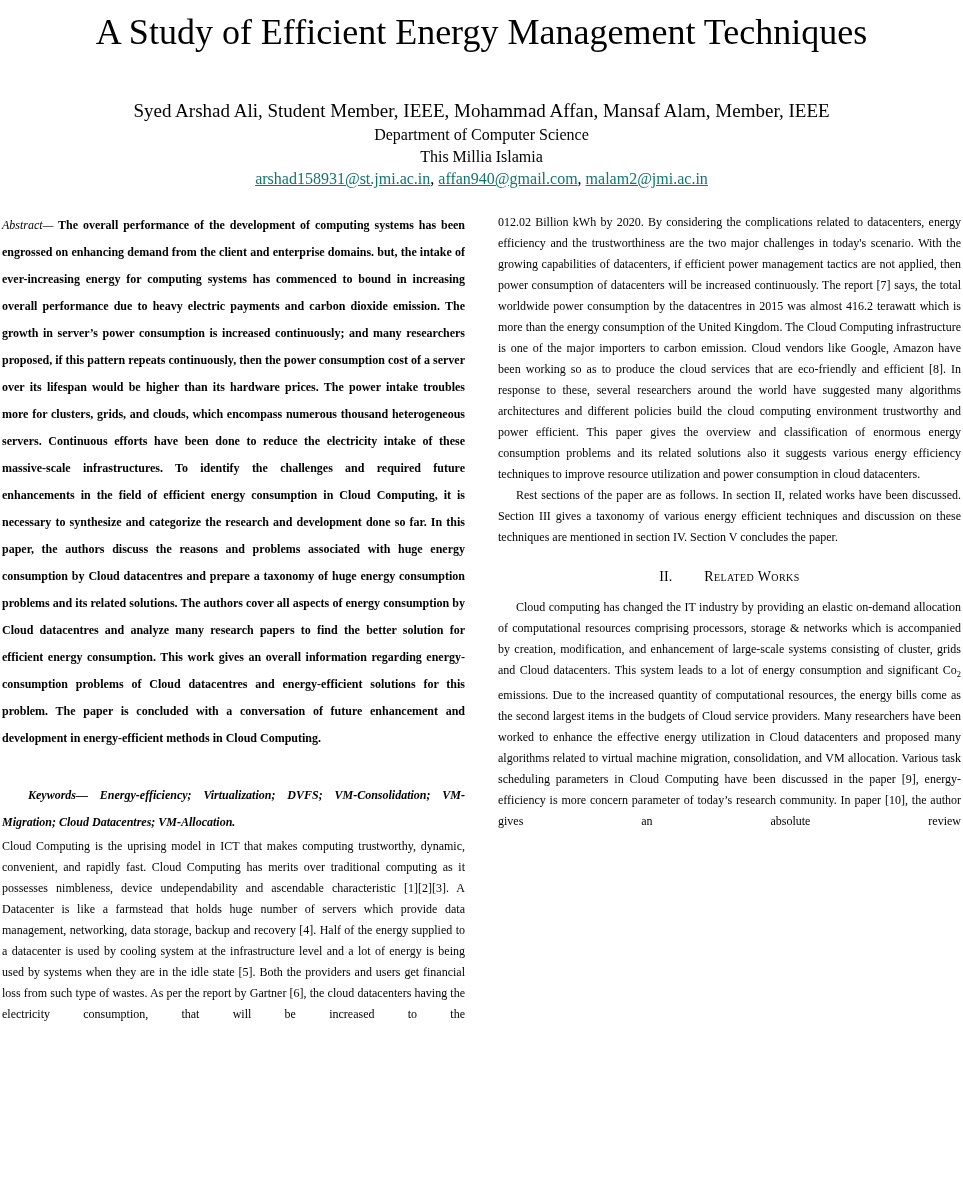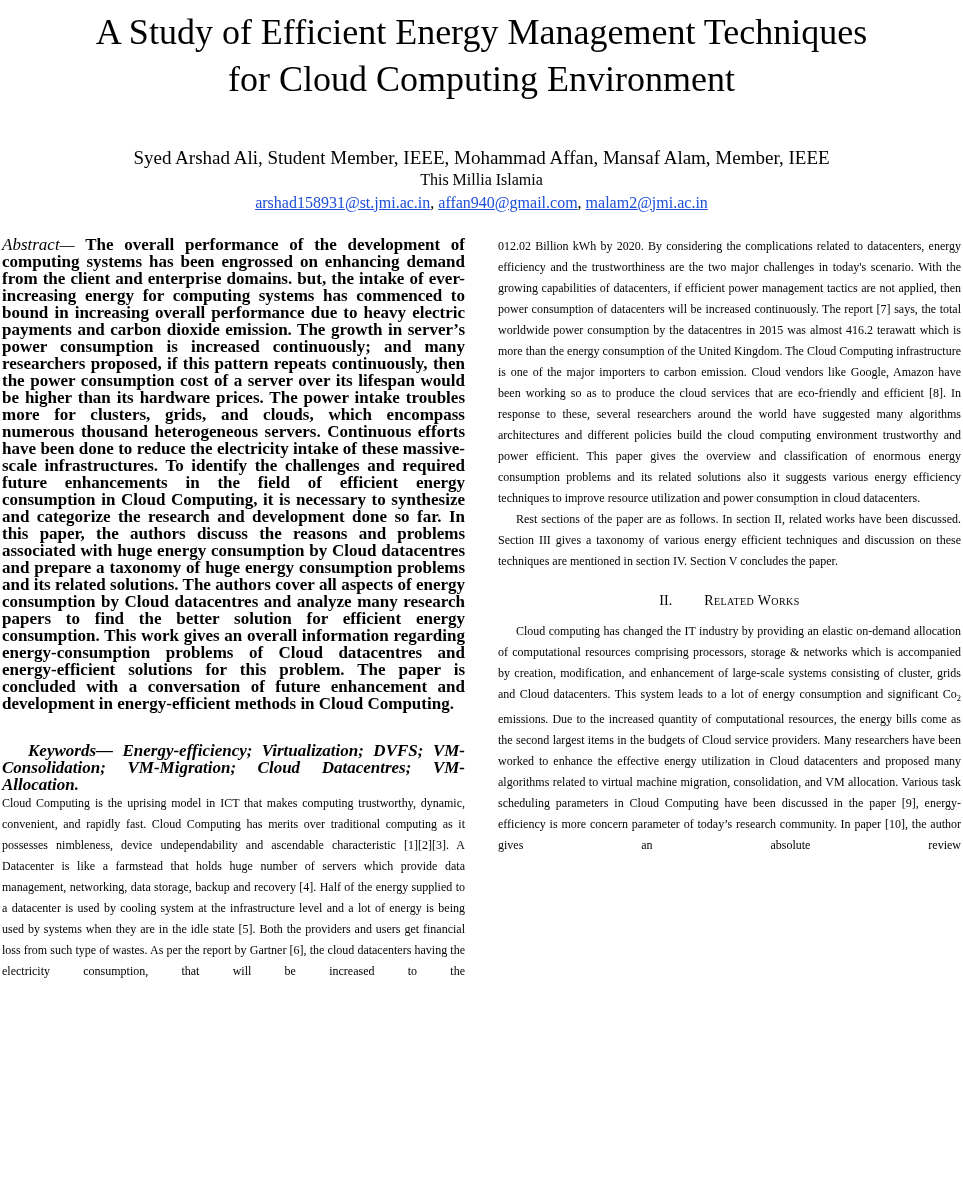--- a/index.html
+++ b/index.html
@@ -39,39 +39,39 @@
     line-height: 21.5px;
   }
   .affil.first { margin-top: 2px; }
   .emails {
     margin-top: 1px;
     text-align: center;
     font-size: 16px;
     line-height: 21px;
   }
   .emails a {
-    color: #1d4ed8;
+    color: #0f766e;
     text-decoration: underline;
   }
   .emails .sep { color: #000000; }
   
   .columns {
     display: flex;
     gap: 33px;
     padding: 0 2px;
     margin-top: 23px;
   }
   .col {
     width: 463px;
     flex: 0 0 463px;
   }
   p { margin: 0; }
   .abstract, .keywords {
-    font-size: 17px;
-    line-height: 17px;
+    font-size: 12px;
+    line-height: 27px;
     font-weight: bold;
     text-align: justify;
   }
   .abstract .abs-label {
     font-style: italic;
     font-weight: normal;
   }
   .keywords {
     margin-top: 30px;
     text-indent: 26px;
@@ -101,23 +101,23 @@
   sub { font-size: 70%; }
 </style>
 </head>
 <body>
 
 <div class="page">
 
   <header>
     <h1 class="title">
       <span class="tline">A Study of Efficient Energy Management Techniques</span>
-      <span class="tline">for Cloud Computing Environment</span>
     </h1>
     <div class="authors">Syed Arshad Ali, Student Member, IEEE, Mohammad Affan, Mansaf Alam, Member, IEEE</div>
+    <div class="affil first">Department of Computer Science</div>
     <div class="affil">This Millia Islamia</div>
     <div class="emails"><a href="#">arshad158931@st.jmi.ac.in</a><span class="sep">, </span><a href="#">affan940@gmail.com</a><span class="sep">, </span><a href="#">malam2@jmi.ac.in</a></div>
   </header>
 
   <main class="columns">
 
     <section class="col">
       <p class="abstract"><span class="abs-label">Abstract—</span> <span>The overall performance of the development of computing systems has been engrossed on enhancing demand from the client and enterprise domains. but, the intake of ever-increasing energy for computing systems has commenced to bound in increasing overall performance due to heavy electric payments and carbon dioxide emission. The growth in server’s power consumption is increased continuously; and many researchers proposed, if this pattern repeats continuously, then the power consumption cost of a server over its lifespan would be higher than its hardware prices. The power intake troubles more for clusters, grids, and clouds, which encompass numerous thousand heterogeneous servers. Continuous efforts have been done to reduce the electricity intake of these massive-scale infrastructures. To identify the challenges and required future enhancements in the field of efficient energy consumption in Cloud Computing, it is necessary to synthesize and categorize the research and development done so far. In this paper, the authors discuss the reasons and problems associated with huge energy consumption by Cloud datacentres and prepare a taxonomy of huge energy consumption problems and its related solutions. The authors cover all aspects of energy consumption by Cloud datacentres and analyze many research papers to find the better solution for efficient energy consumption. This work gives an overall information regarding energy-consumption problems of Cloud datacentres and energy-efficient solutions for this problem. The paper is concluded with a conversation of future enhancement and development in energy-efficient methods in Cloud Computing.</span></p>
 
       <p class="keywords"><span>Keywords—</span> <span>Energy-efficiency; Virtualization; DVFS; VM-Consolidation; VM-Migration; Cloud Datacentres; VM-Allocation.</span></p>

